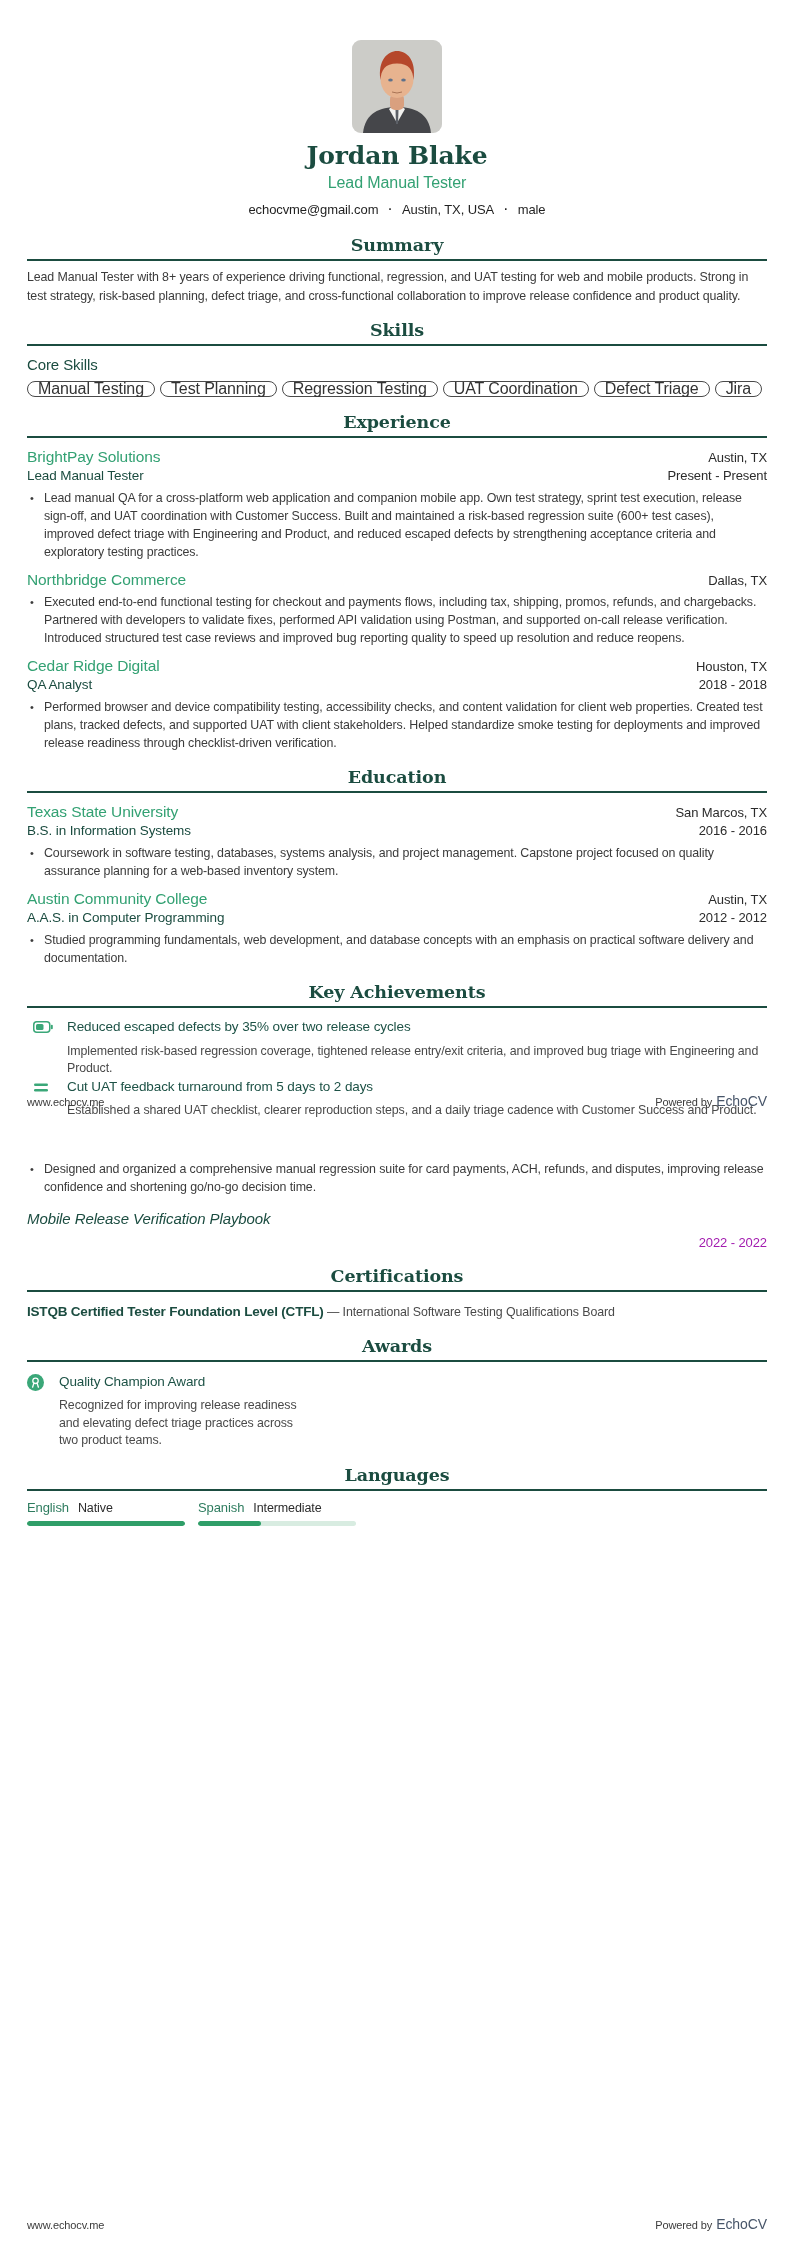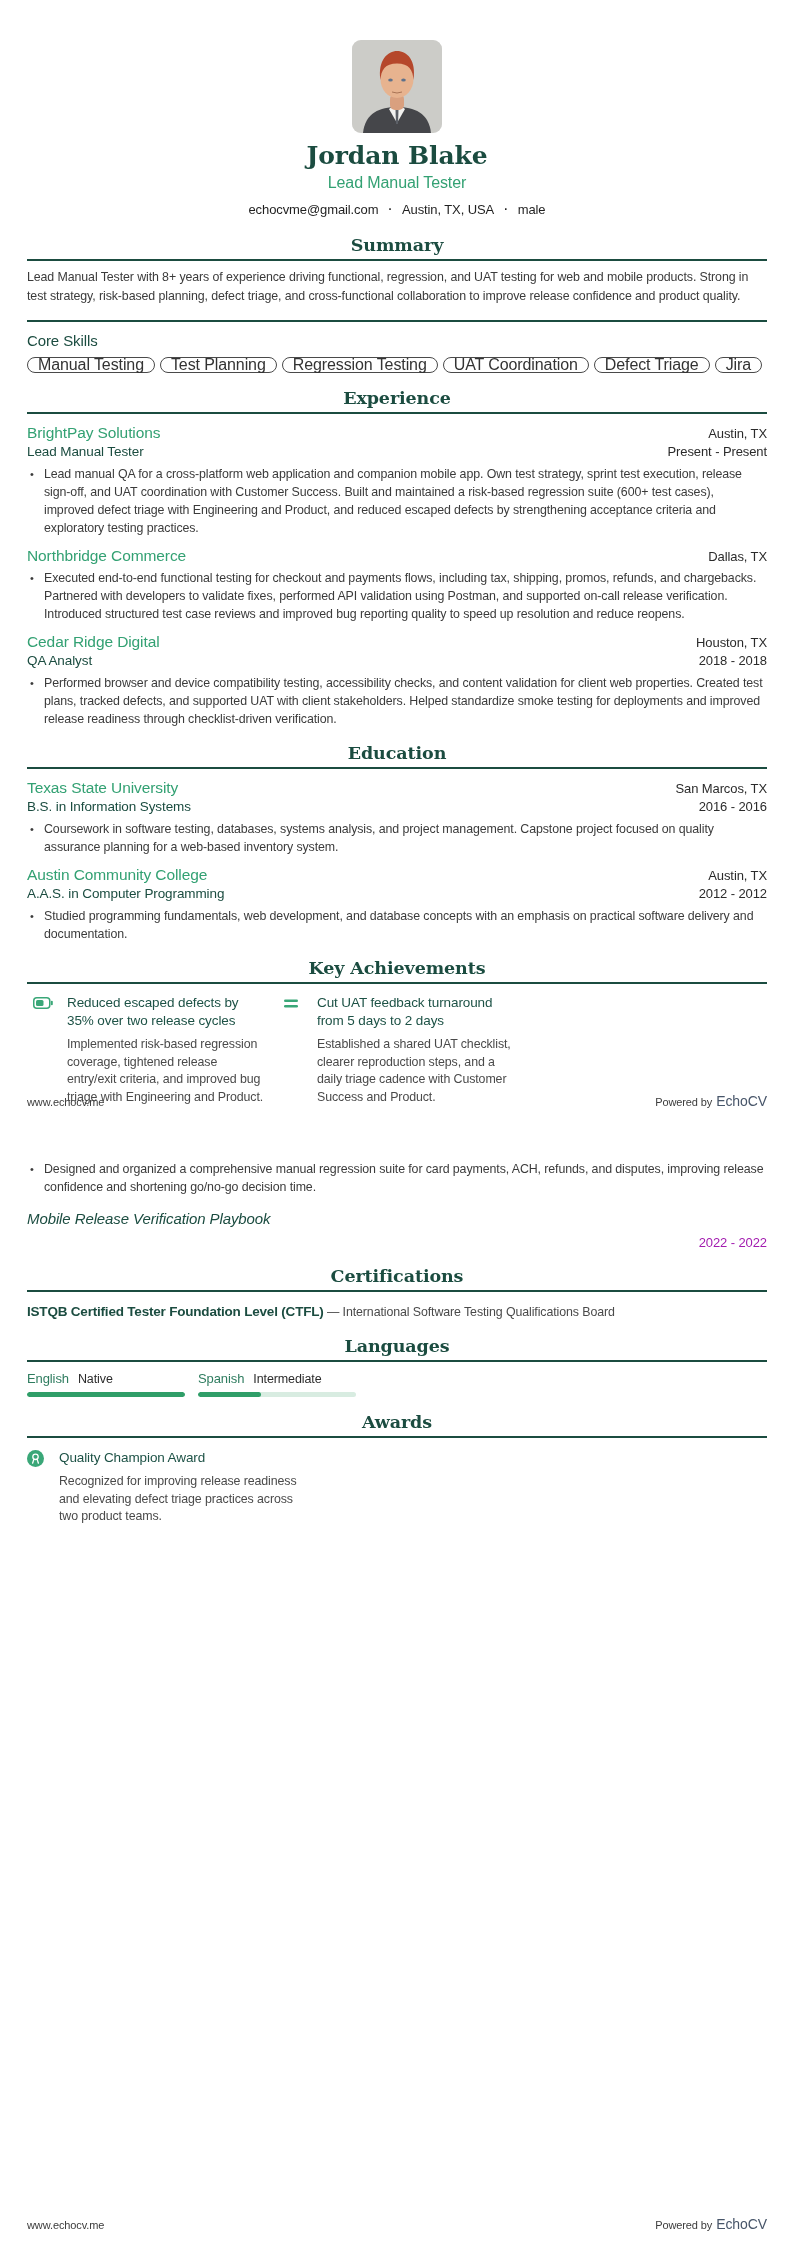--- a/index.html
+++ b/index.html
@@ -46,21 +46,21 @@
   }
   
   .entry { margin-top:9px; }
   .entry-row { display:flex; justify-content:space-between; align-items:baseline; }
   .org { font-size:15.5px; line-height:19px; color:#33a173; }
   .meta-right { font-size:13px; line-height:17px; color:#2b2b2b; text-align:right; white-space:nowrap; }
   .role { font-size:13.5px; line-height:18px; color:#1b4c40; margin-top:1px; }
   .bullet { display:flex; margin-top:4px; font-size:12.4px; line-height:18px; color:#3b3b3b; }
   .bullet::before { content:"•"; flex:0 0 14px; padding-left:3px; font-size:11px; line-height:18px; color:#3b3b3b; }
   
-  .ach-grid { margin-top:10px; display:grid; grid-template-columns:repeat(3,1fr); column-gap:10px; }
+  .ach-grid { margin-top:10px; display:grid; grid-template-columns:repeat(1,1fr); column-gap:10px; }
   .ach-item { display:flex; }
   .ach-ico { flex:0 0 40px; padding-left:6px; padding-top:3px; }
   .ach-title { font-size:13.5px; line-height:17.5px; color:#1d5246; }
   .ach-desc { margin-top:7px; font-size:12.4px; line-height:17.5px; color:#4a4a4a; }
   
   .proj-name { margin-top:10px; font-size:15px; line-height:19px; color:#1b4c40;font-style:italic; }
   .proj-dates { margin-top:6px; text-align:right; font-size:13px; line-height:17px; color:#a21caf; }
   
   .cert-line { margin-top:11px; font-size:12.4px; line-height:17px; color:#4a4a4a; }
   .cert-name { font-size:13.5px; font-weight:bold; color:#1b4c40; letter-spacing:-0.2px; }
@@ -116,20 +116,21 @@
     <span>echocvme@gmail.com</span><span class="sep">·</span><span>Austin, TX, USA</span><span class="sep">·</span><span>male</span>
   </div>
 
   <div class="sec" style="margin-top:17px;">
     <div class="sec-heading">Summary</div>
     <hr class="rule">
     <div class="summary-text">Lead Manual Tester with 8+ years of experience driving functional, regression, and UAT testing for web and mobile products. Strong in test strategy, risk-based planning, defect triage, and cross-functional collaboration to improve release confidence and product quality.</div>
   </div>
 
   <div class="sec">
+    <div class="sec-heading">Skills</div>
     <hr class="rule">
     <div class="group-label">Core Skills</div>
     <div class="chips">
       <span class="chip">Manual Testing</span>
       <span class="chip">Test Planning</span>
       <span class="chip">Regression Testing</span>
       <span class="chip">UAT Coordination</span>
       <span class="chip">Defect Triage</span>
       <span class="chip">Jira</span>
     </div>
@@ -270,61 +271,61 @@
     <div class="sec-heading">Certifications</div>
     <hr class="rule">
     <div class="cert-line">
       <span class="cert-name">ISTQB Certified Tester Foundation Level (CTFL)</span>
       <span>—</span>
       <span>International Software Testing Qualifications Board</span>
     </div>
   </div>
 
   <div class="sec">
-    <div class="sec-heading">Languages</div>
-    <hr class="rule">
-    <div class="lang-row">
-      <div class="lang-block">
-        <div class="lang-labels">
-          <span class="lang-name">English</span>
-          <span class="lang-level">Native</span>
-        </div>
-        <div class="lang-bar">
-          <div class="lang-fill" style="width: 100%;"></div>
-        </div>
-      </div>
-      <div class="lang-block">
-        <div class="lang-labels">
-          <span class="lang-name">Spanish</span>
-          <span class="lang-level">Intermediate</span>
-        </div>
-        <div class="lang-bar">
-          <div class="lang-fill" style="width: 40%;"></div>
-        </div>
-      </div>
-    </div>
-  </div>
-
-  <div class="sec">
     <div class="sec-heading">Awards</div>
     <hr class="rule">
     <div class="award-item">
       <span class="award-ico">
         <svg class="ico-svg" width="17" height="17" viewBox="0 0 17 17">
           <circle cx="8.5" cy="8.5" r="8.5" fill="#3aa778"></circle>
           <circle cx="8.5" cy="6.8" r="2.7" fill="none" stroke="#ffffff" stroke-width="1.3"></circle>
           <path d="M6.8 9.4 L5.6 13.2 M10.2 9.4 L11.4 13.2" stroke="#ffffff" stroke-width="1.3" stroke-linecap="round"></path>
         </svg>
       </span>
       <div>
         <div class="award-title">Quality Champion Award</div>
         <div class="award-desc">Recognized for improving release readiness and elevating defect triage practices across two product teams.</div>
       </div>
     </div>
   </div>
 
+  <div class="sec">
+    <div class="sec-heading">Languages</div>
+    <hr class="rule">
+    <div class="lang-row">
+      <div class="lang-block">
+        <div class="lang-labels">
+          <span class="lang-name">English</span>
+          <span class="lang-level">Native</span>
+        </div>
+        <div class="lang-bar">
+          <div class="lang-fill" style="width: 100%;"></div>
+        </div>
+      </div>
+      <div class="lang-block">
+        <div class="lang-labels">
+          <span class="lang-name">Spanish</span>
+          <span class="lang-level">Intermediate</span>
+        </div>
+        <div class="lang-bar">
+          <div class="lang-fill" style="width: 40%;"></div>
+        </div>
+      </div>
+    </div>
+  </div>
+
   <div class="page-footer">
     <a class="site" href="#">www.echocv.me</a>
     <span>
       <span class="powered">Powered by</span><a class="brand" href="#" style="text-decoration:none;">EchoCV</a>
     </span>
   </div>
 </div>
 
 </body></html>

